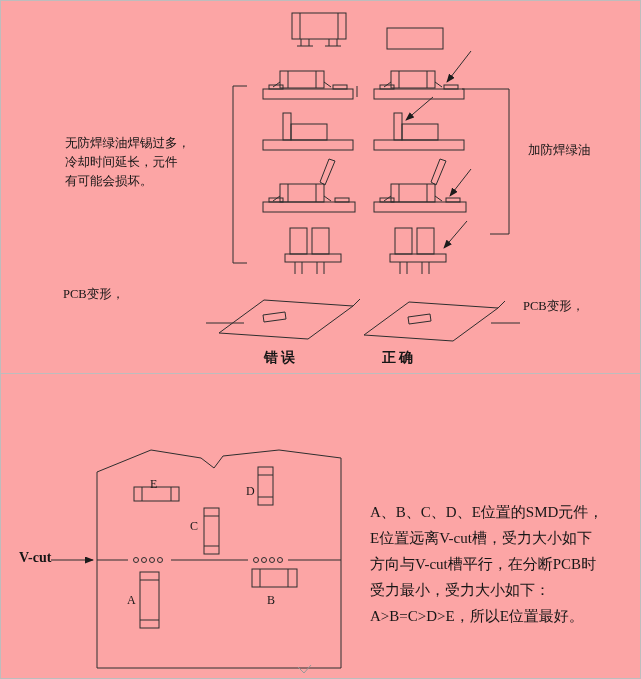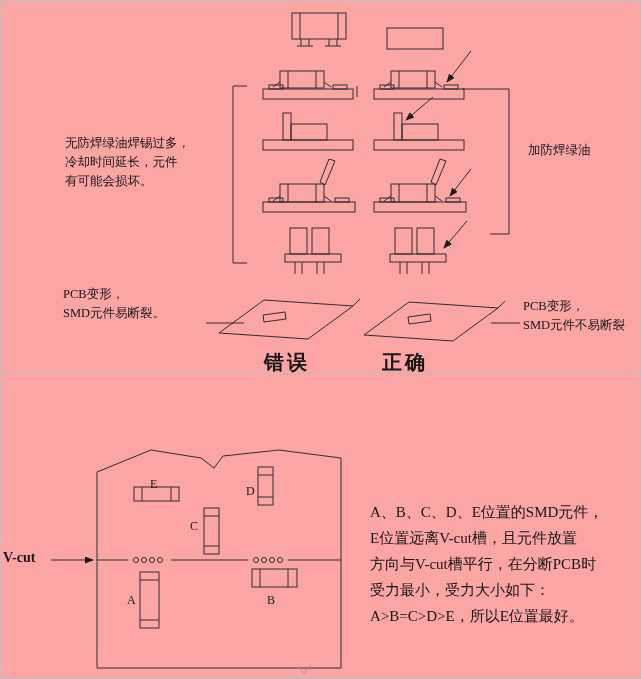--- a/index.html
+++ b/index.html
@@ -14,21 +14,21 @@
     color:#161616;
   }
   .art { position:absolute; left:0; }
   .art.top { top:0; }
   .art.bottom { top:373px; }
   .divider { position:absolute; left:0; top:372px; width:639px; height:1px; background:#bdbdbd; }
   .ln { stroke:#2e2e2e; stroke-width:1; fill:none; }
   .t { position:absolute; white-space:nowrap; }
   .note { font-size:12.5px; line-height:19px; }
   .result { font-size:12.5px; line-height:19px; }
-  .cap { font-size:20px; font-weight:600; letter-spacing:3px; }
+  .cap { font-size:14px; font-weight:600; letter-spacing:3px; }
   .vcut { font-size:14px; font-weight:700; }
   .desc { font-size:15px; line-height:26px; font-weight:400; }
   .comp-label { font-size:12px; }
 </style>
 </head>
 <body>
 
 <div class="page">
 
   <svg class="art top" width="639" height="372" viewBox="0 0 639 372">
@@ -120,26 +120,24 @@
   <div class="t note" style="left:64px; top:133px;">
     <div>无防焊绿油焊锡过多，</div>
     <div>冷却时间延长，元件</div>
     <div>有可能会损坏。</div>
   </div>
 
   <div class="t note" style="left:527px; top:140px;text-align:center;">加防焊绿油</div>
 
   <div class="t result" style="left:62px; top:284px;">
     <div>PCB变形，</div>
-    <div>SMD元件易断裂。</div>
   </div>
 
   <div class="t result" style="left:522px; top:296px;">
     <div>PCB变形，</div>
-    <div>SMD元件不易断裂</div>
   </div>
 
   <div class="t cap" style="left:263px; top:348px;">错误</div>
   <div class="t cap" style="left:381px; top:348px;">正确</div>
 
   <div class="divider"></div>
 
   <svg class="art bottom" width="639" height="305" viewBox="0 0 639 305">
     <defs>
       <marker id="ah2" markerWidth="9" markerHeight="7" refX="8" refY="3.5" orient="auto">
@@ -187,29 +185,29 @@
         <rect x="251" y="195" width="45" height="18"></rect>
         <line x1="259" y1="195" x2="259" y2="213"></line>
         <line x1="287" y1="195" x2="287" y2="213"></line>
       </g>
 
       <line x1="50" y1="186" x2="92" y2="186" marker-end="url(#ah2)"></line>
       <polyline points="297,293 303,299 310,291" stroke="#999"></polyline>
     </g>
   </svg>
 
-  <div class="t vcut" style="left:2px; top:549px;">V-cut</div>
+  <div class="t vcut" style="left:18px; top:549px;">V-cut</div>
 
   <div class="t comp-label" style="left:149px; top:476px;">E</div>
   <div class="t comp-label" style="left:245px; top:483px;">D</div>
   <div class="t comp-label" style="left:189px; top:518px;">C</div>
   <div class="t comp-label" style="left:126px; top:592px;">A</div>
   <div class="t comp-label" style="left:266px; top:592px;">B</div>
 
   <div class="t desc" style="left:369px; top:498px;">
     <div>A、B、C、D、E位置的SMD元件，</div>
-    <div>E位置远离V-cut槽，且元件放置</div>
+    <div>E位置远离V-cut槽，受力大小如下</div>
     <div>方向与V-cut槽平行，在分断PCB时</div>
     <div>受力最小，受力大小如下：</div>
     <div>A&gt;B=C&gt;D&gt;E，所以E位置最好。</div>
   </div>
 
 </div>
 
 </body></html>

